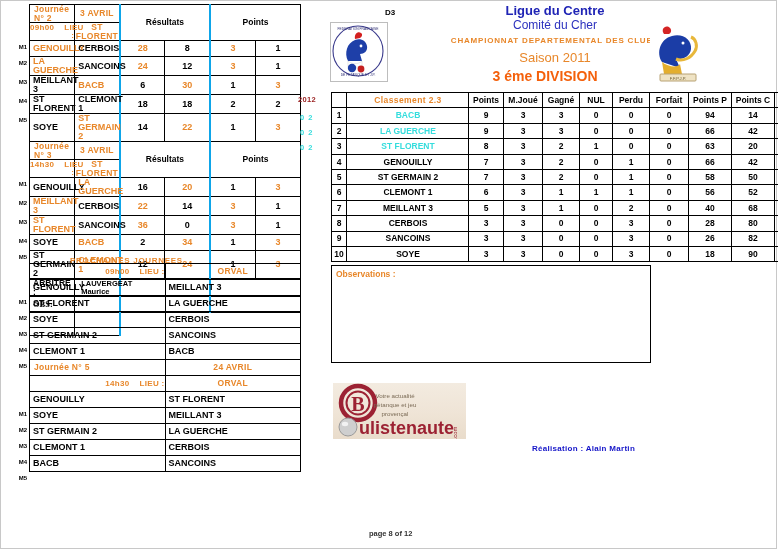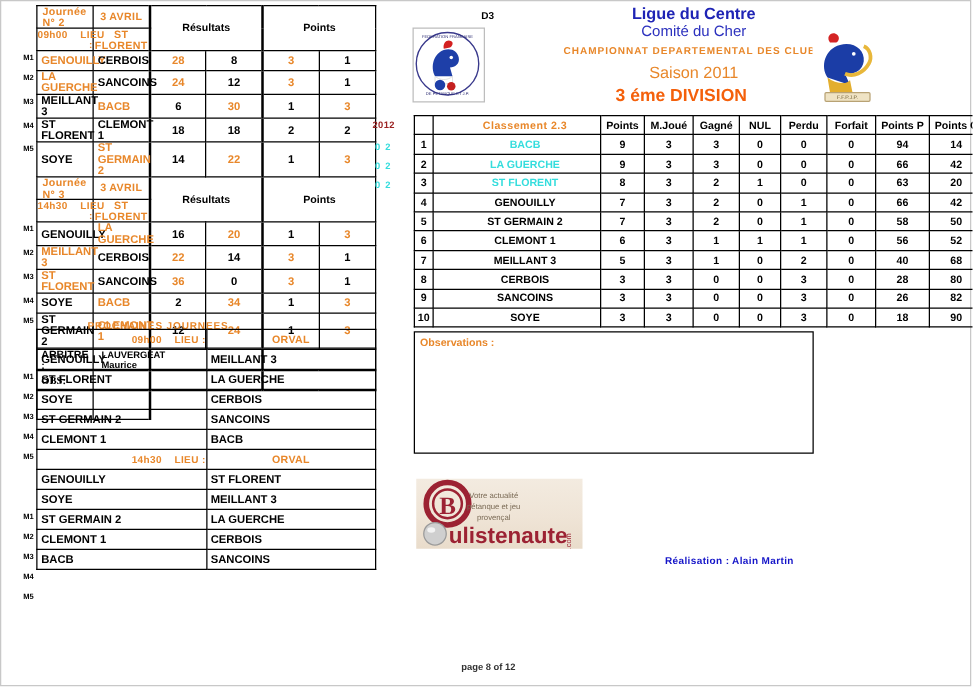--- a/index.html
+++ b/index.html
@@ -18,21 +18,21 @@
 
   
   .match-wrap{position:absolute;left:29px;top:4px;}
   .match-tbl{width:272px;table-layout:fixed;}
   .match-tbl td{height:15px;}
   .c-team{width:80px;padding-left:3px;}
   .c-res{width:22px;text-align:center;}
   .c-pt{width:16px;text-align:center;}
   .orange{color:#E8872A;}
   .blk{color:#000;}
-  .sep{border-left:2px solid #000000;}
+  .sep{border-left:2px solid #0ea5e9;}
   .hdr-j{color:#E8872A;text-align:left;padding-left:4px;height:13px;font-size:8.5px;letter-spacing:.3px;}
   .hdr-d{color:#E8872A;text-align:center;height:13px;font-size:8.5px;letter-spacing:.3px;}
   .hdr-rp{text-align:center;font-size:8.5px;color:#000;}
   .hdr-sub-l{color:#E8872A;text-align:right;font-size:8px;height:13px;letter-spacing:.3px;}
   .arb-lbl{padding-left:3px;font-size:8.5px;}
   .arb-val{font-size:7.5px;padding-left:6px;}
   .obs-cell{padding-left:3px;font-size:8.5px;font-family:Liberation Serif, serif;}
 
   
   .mlab{position:absolute;left:10px;width:17px;text-align:right;font-size:6px;font-weight:bold;color:#000;}
@@ -51,21 +51,21 @@
   .t-comite{position:absolute;left:440px;top:18px;width:230px;text-align:center;font-size:12px;color:#2C31BE;}
   .t-champ{position:absolute;left:395px;top:36px;width:320px;text-align:center;font-size:8px;font-weight:bold;color:#E8872A;letter-spacing:.8px;}
   .t-saison{position:absolute;left:440px;top:50px;width:230px;text-align:center;font-size:13px;color:#E8872A;}
   .t-div{position:absolute;left:420px;top:68px;width:250px;text-align:center;font-size:14px;font-weight:bold;color:#F4600B;}
 
   
   .class-wrap{position:absolute;left:331px;top:92px;}
   .class-tbl{width:438px;table-layout:fixed;}
   .class-tbl td{height:14.4px;font-size:8.5px;text-align:center;}
   .cl-rank{width:14px;font-size:7px;text-align:center;}
-  .cl-team{width:120px;text-align:left;padding-left:13px;font-size:9px;}
+  .cl-team{width:120px;text-align:left;padding-left:1px;font-size:9px;}
   .cl-h{font-size:8px;}
   .cl-title{color:#E8872A;text-align:center;font-size:8px;letter-spacing:.4px;}
   .cyan{color:#35DDDD;}
 
   
   .obs-box{position:absolute;left:331px;top:265px;width:320px;height:98px;border:1.5px solid #000;box-sizing:border-box;}
   .obs-txt{position:absolute;left:4px;top:3px;font-size:8.5px;font-weight:bold;color:#E8872A;}
 
   
   .bul-logo{position:absolute;left:333px;top:383px;width:133px;height:56px;overflow:hidden;
@@ -242,20 +242,24 @@
           <td class="c-team blk">SOYE</td>
           <td class="c-team blk">CERBOIS</td>
         </tr>
         <tr>
           <td class="c-team blk">ST GERMAIN 2</td>
           <td class="c-team blk">SANCOINS</td>
         </tr>
         <tr>
           <td class="c-team blk">CLEMONT 1</td>
           <td class="c-team blk">BACB</td>
+        </tr>
+        <tr>
+          <td class="hdr-j">Journée N° 5</td>
+          <td class="hdr-d">24 AVRIL</td>
         </tr>
         <tr>
           <td class="hdr-sub-l">14h30&nbsp;&nbsp;&nbsp;&nbsp;LIEU :</td>
           <td class="hdr-d">ORVAL</td>
         </tr>
         <tr>
           <td class="c-team blk">GENOUILLY</td>
           <td class="c-team blk">ST FLORENT</td>
         </tr>
         <tr>

